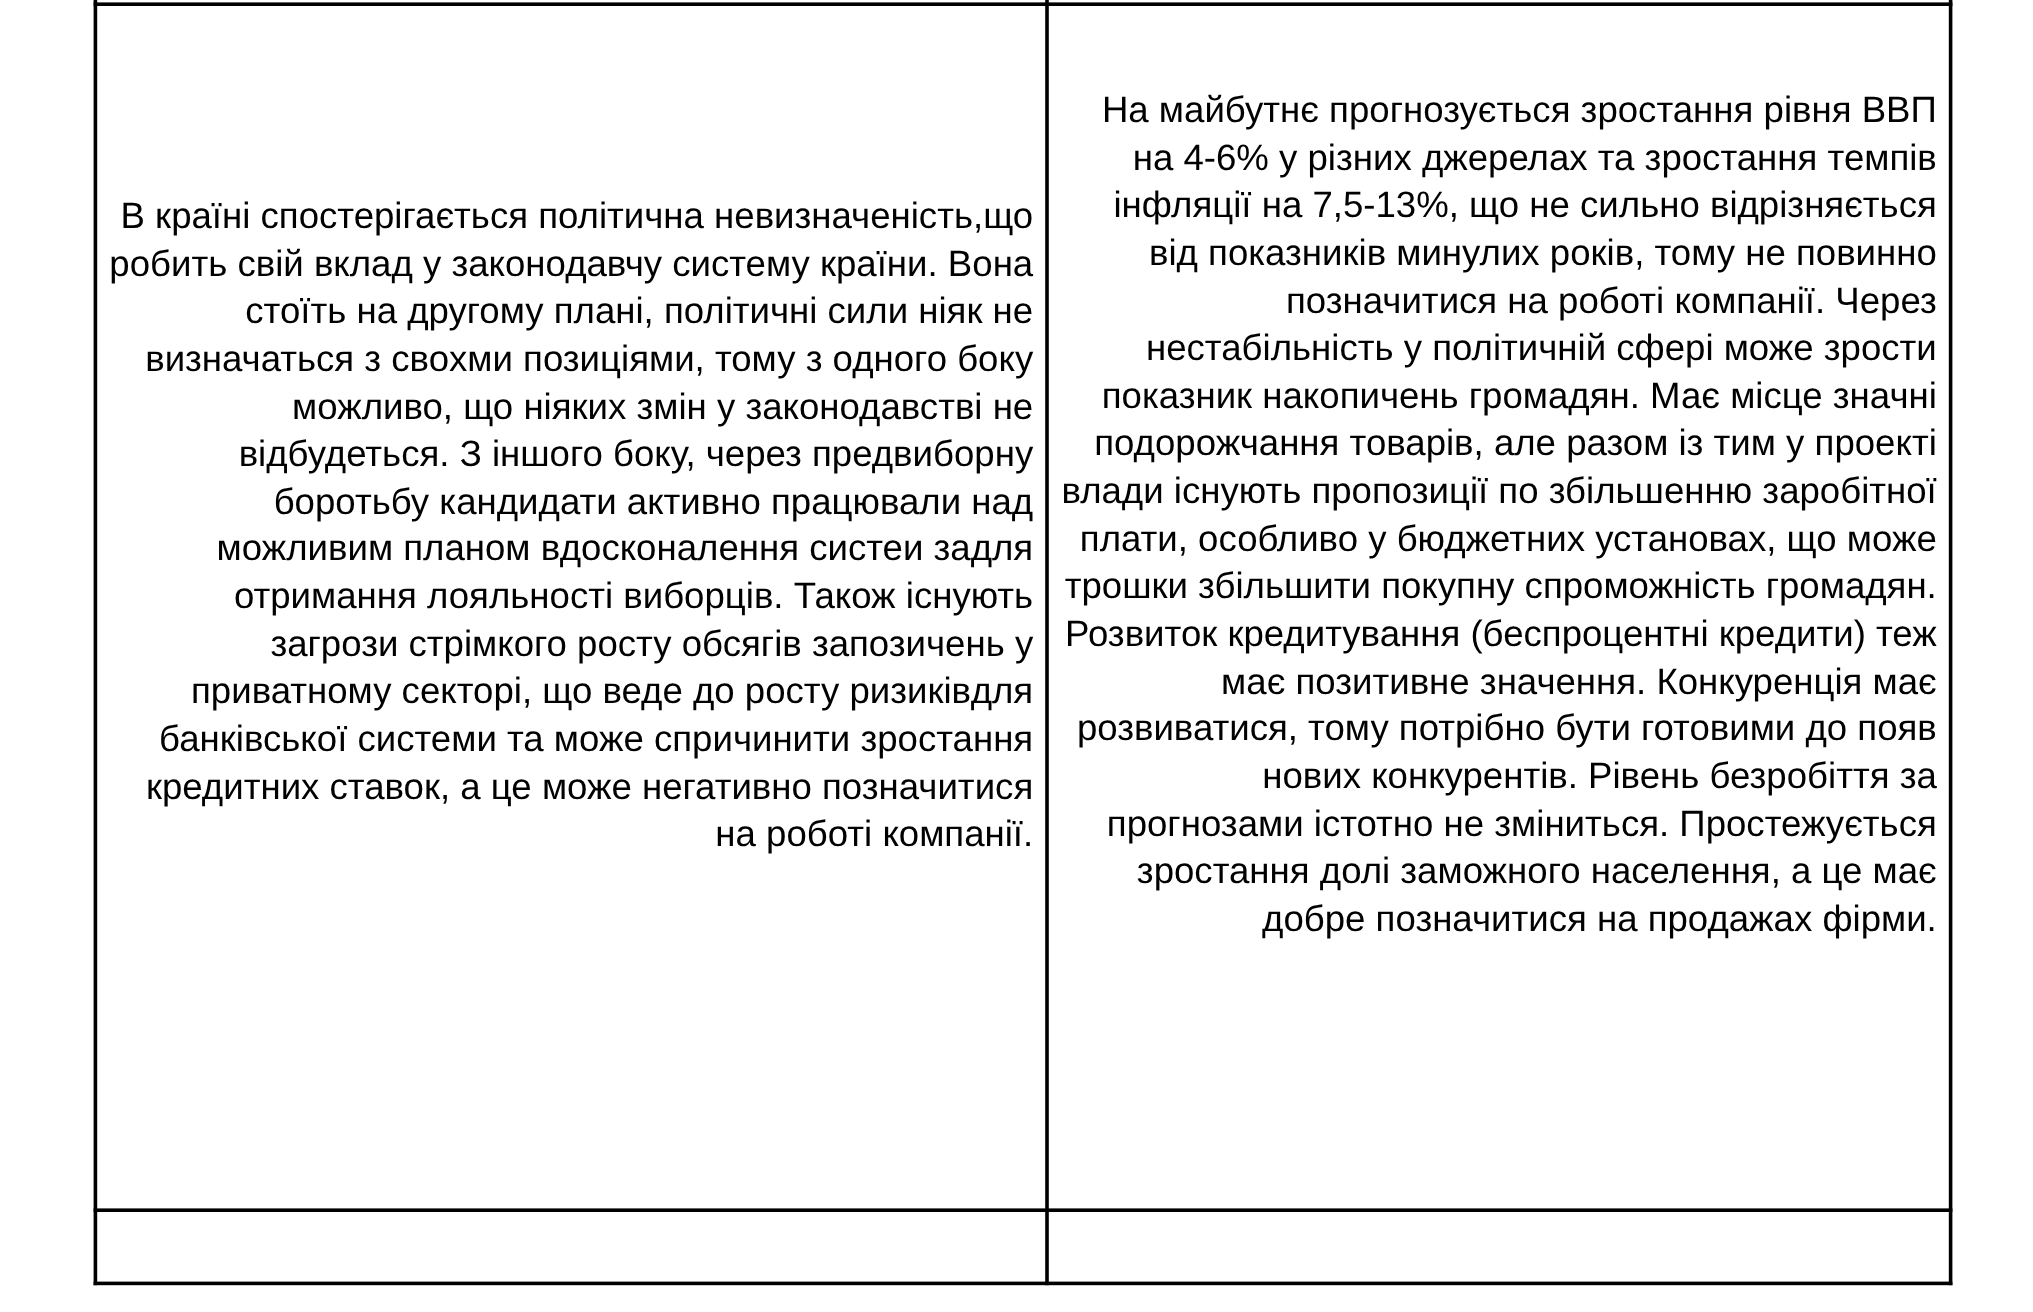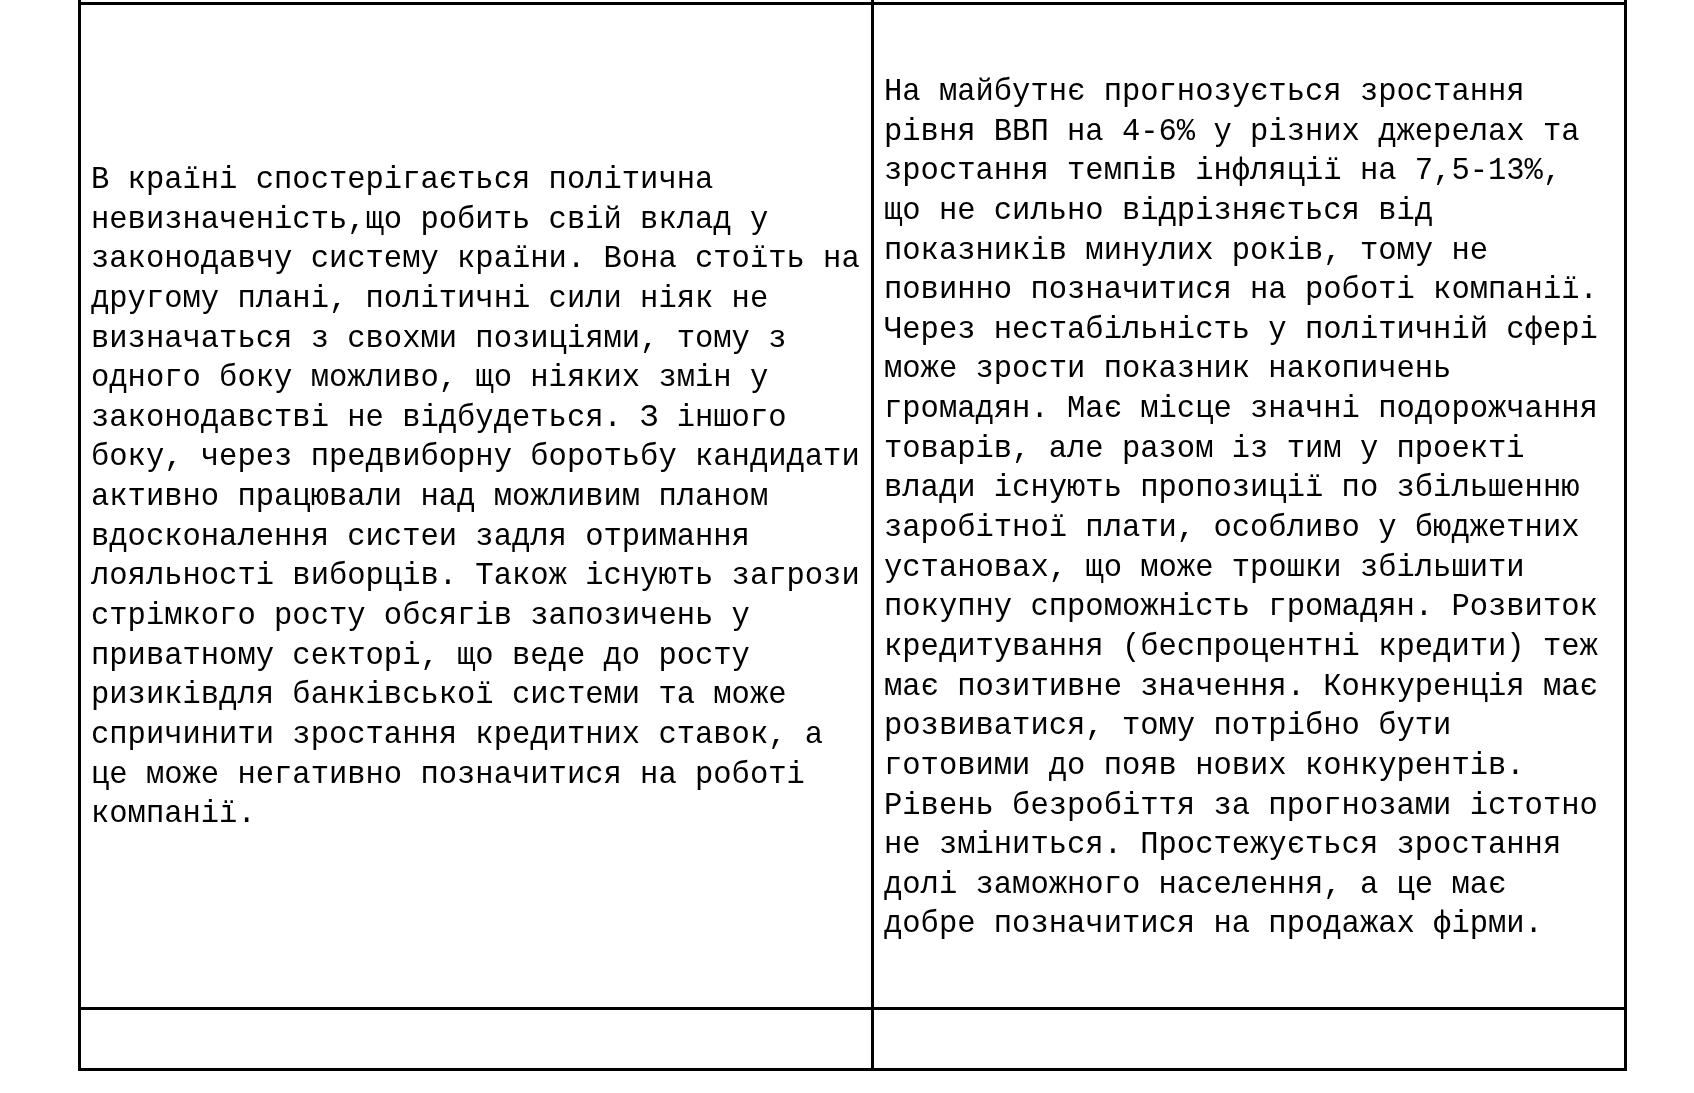--- a/index.html
+++ b/index.html
@@ -54,22 +54,22 @@
     height: 58px;
     padding: 0;
   }
 
   .col-left { width: 790px; }
   .col-right { width: 750px; }
 
   .cell-text {
     font-size: 30.5px;
     line-height: 1.30;
-    text-align: left;
-    font-family: Liberation Mono, monospace;
+    text-align: right;
+    font-family: Liberation Sans, sans-serif;
     color: #000000;
     word-spacing: 0px;
   }
 
   .cell-left .cell-text {
     padding-top: 150px;
     text-indent: 0;
   }
 
   .cell-right .cell-text {

